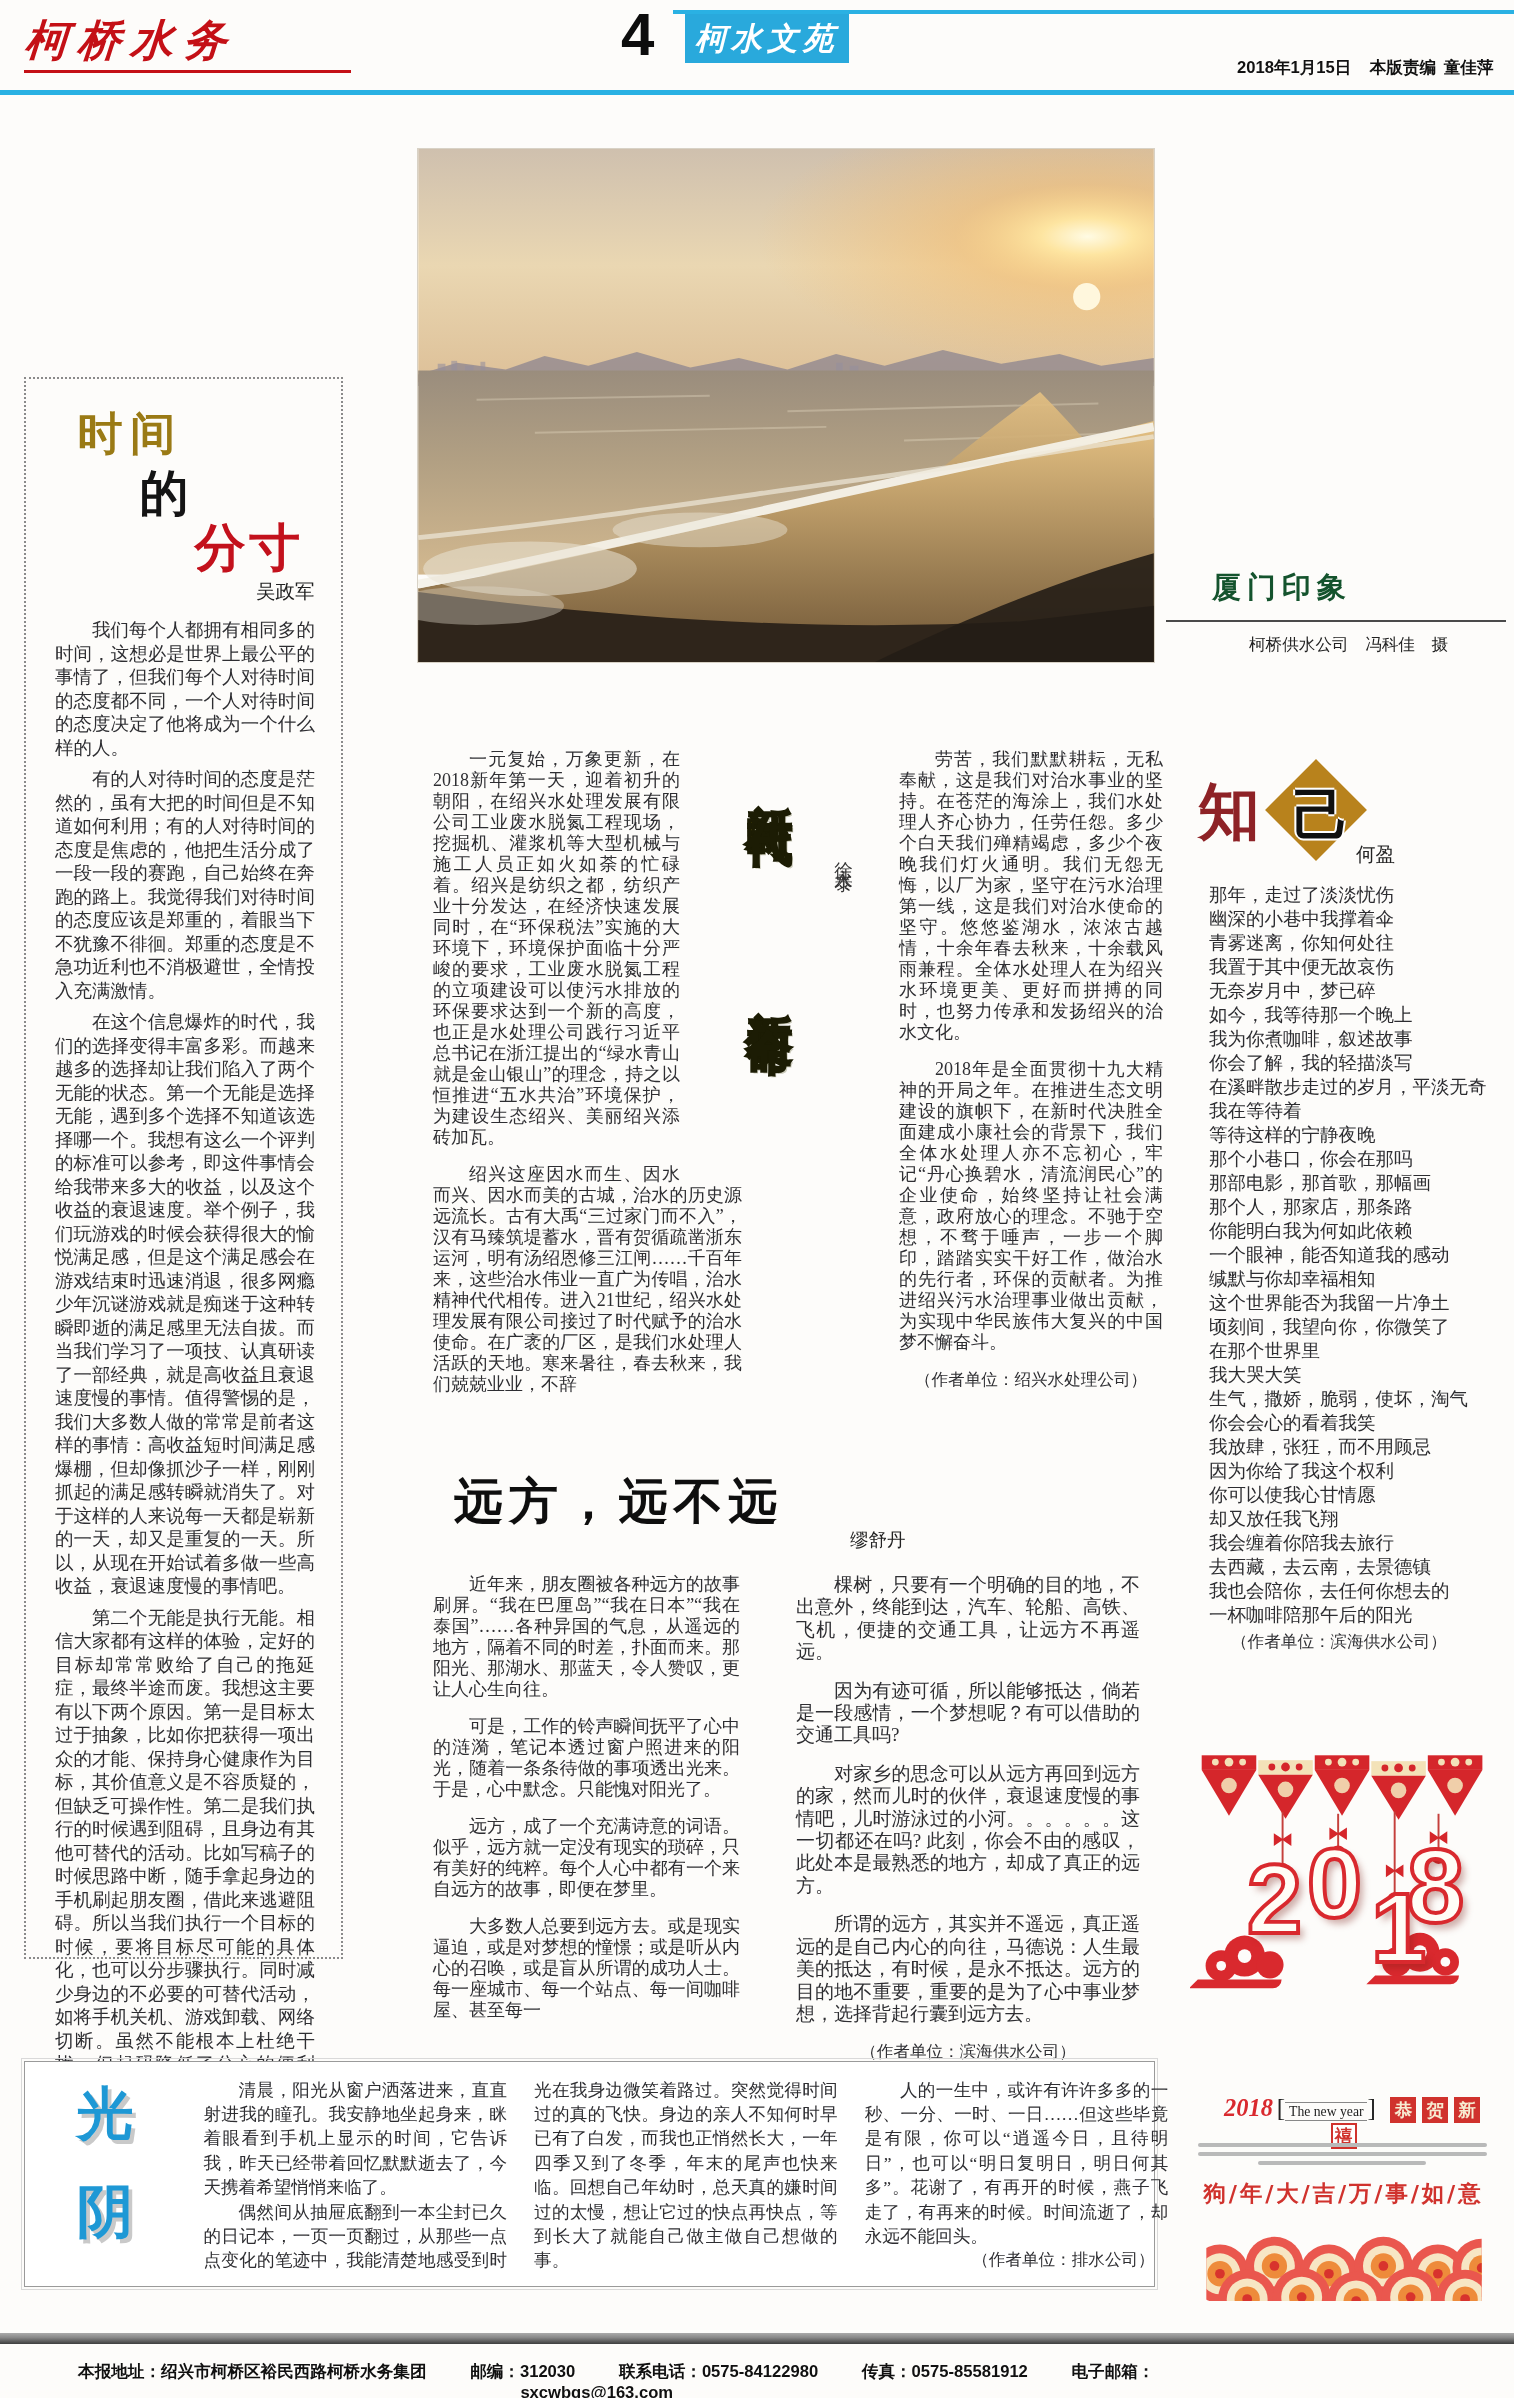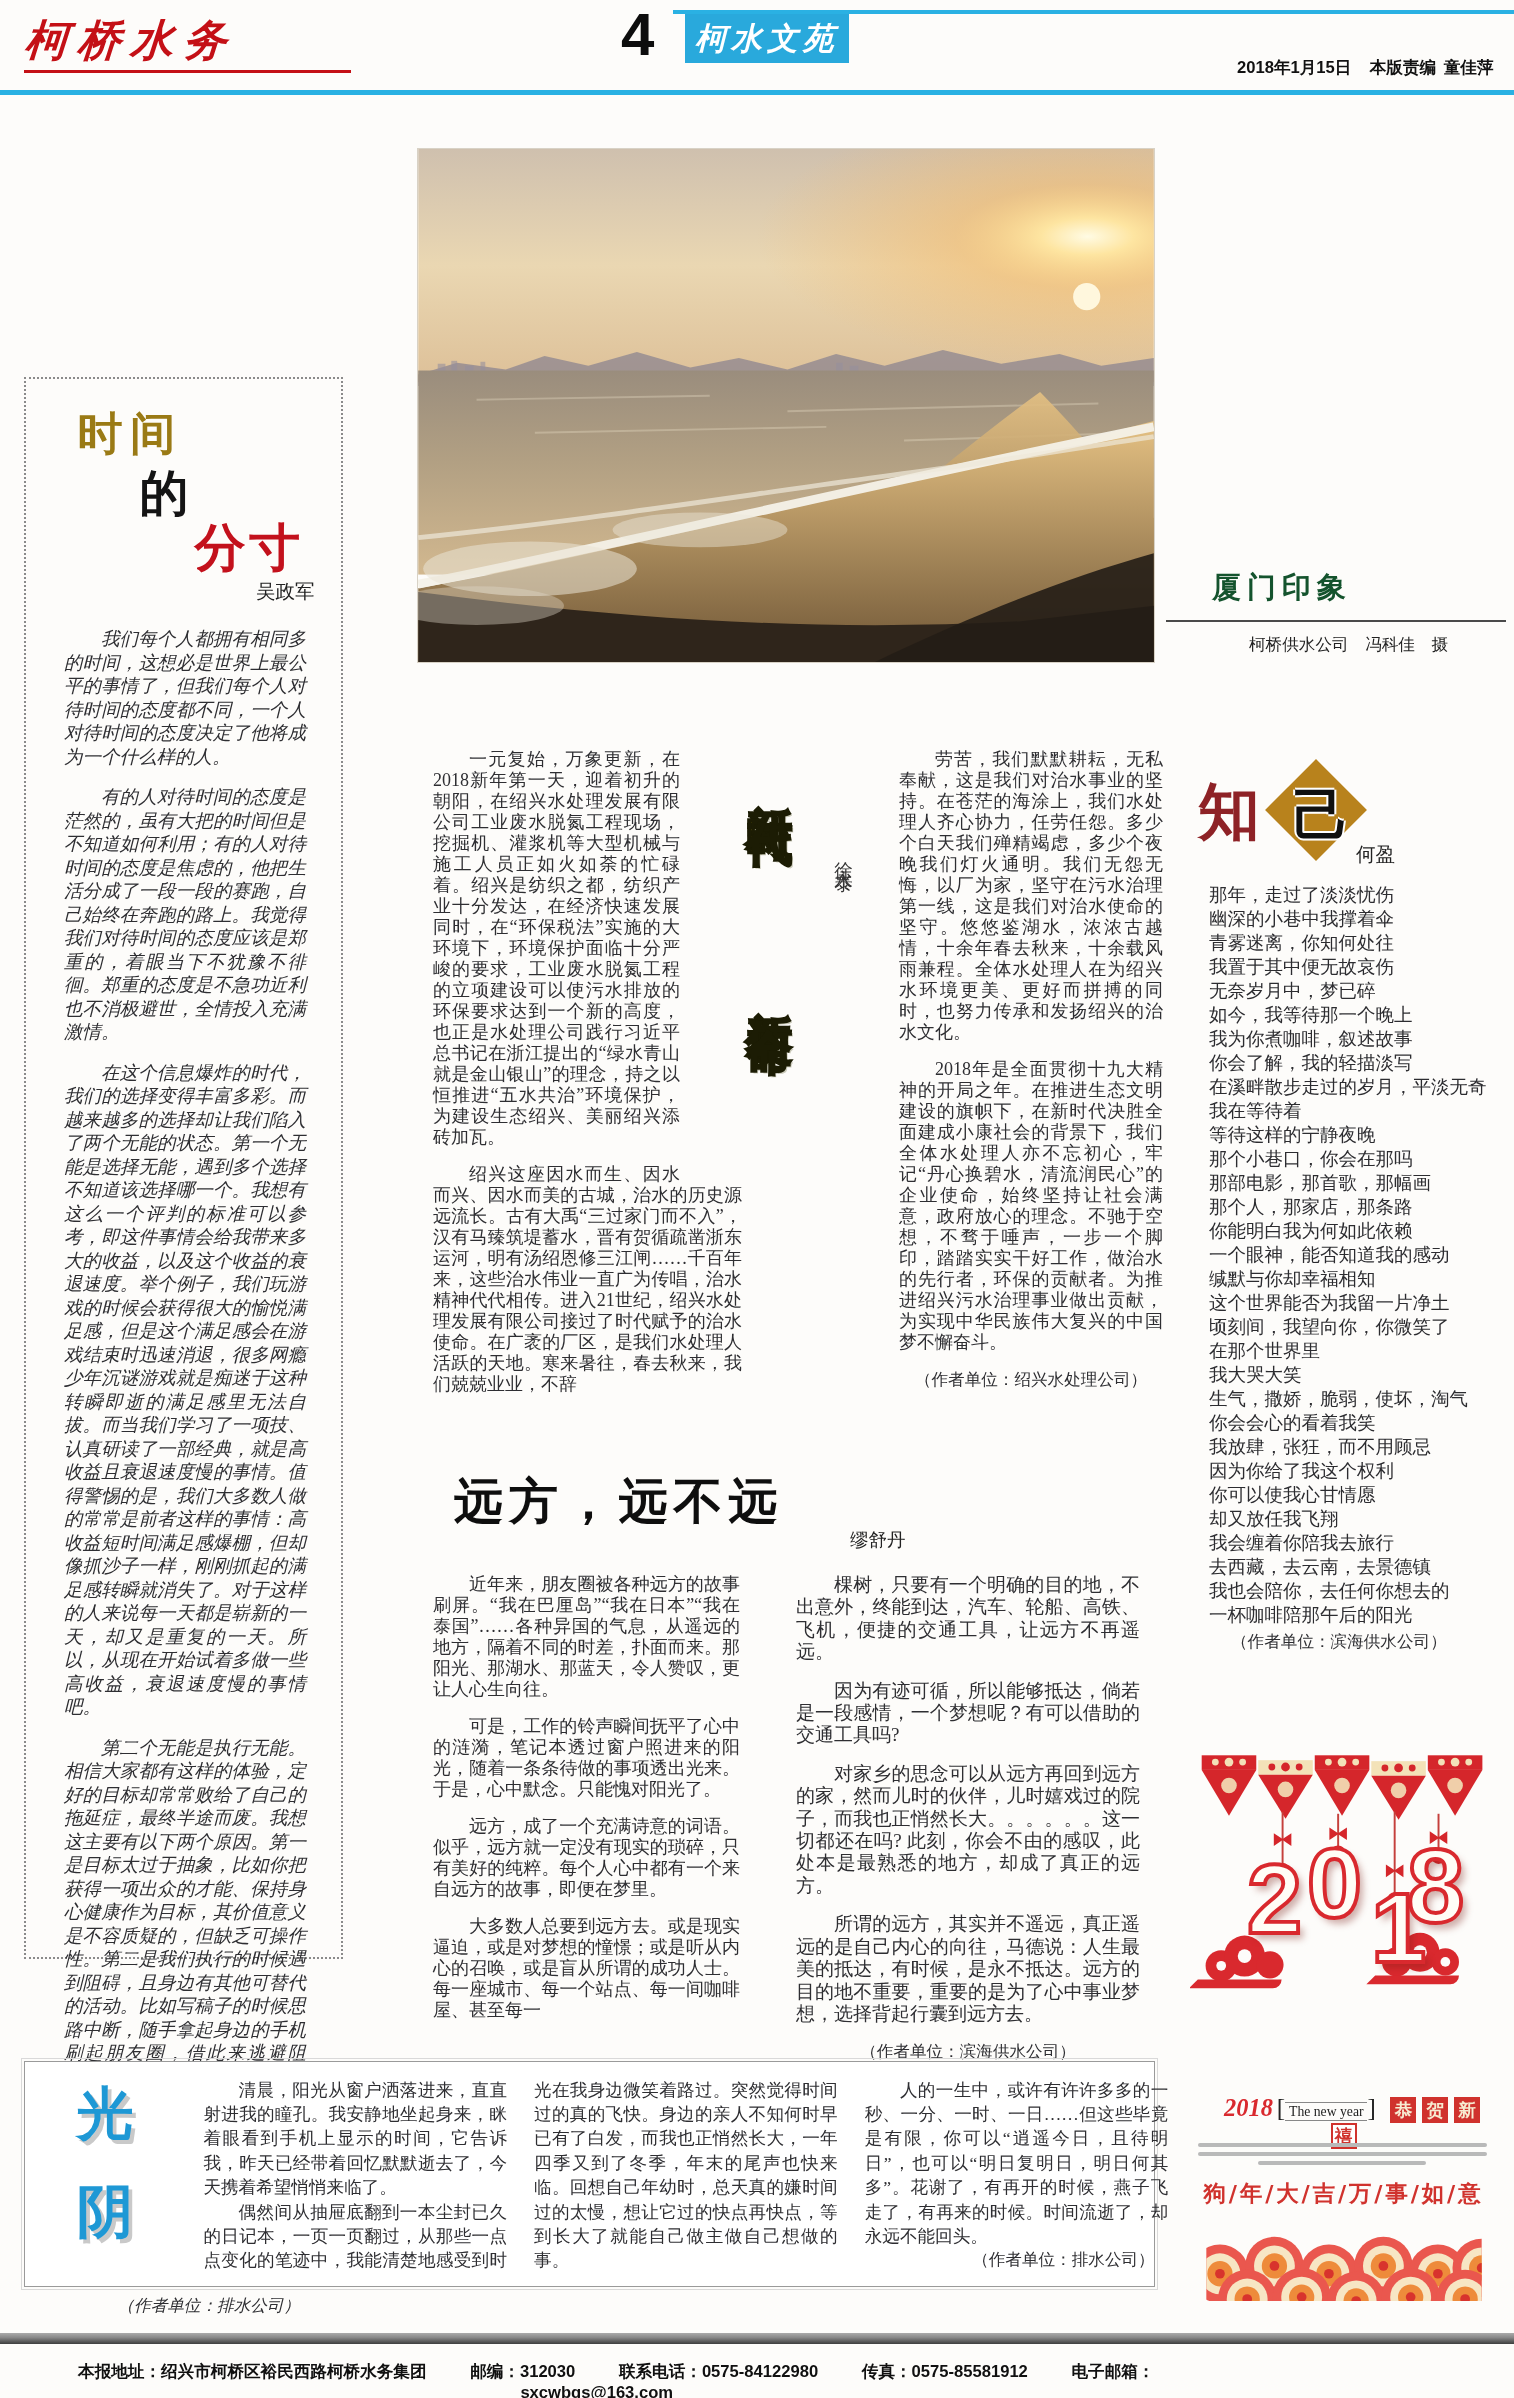--- a/index.html
+++ b/index.html
@@ -20,21 +20,21 @@
                  font-size:31px; letter-spacing:4.9px; text-align:center; line-height:49px; }
   .dateline { font-size:16.6px; font-weight:600; color:#111; }
 
   
   .leftbox { width:319px; height:1582px; border:2px dotted #8a8a8a; background:#fdfcfa; }
   .lt1 { font-size:45px; font-weight:700; letter-spacing:7.8px; color:#9a7a15; }
   .lt2 { font-size:49px; font-weight:900; color:#141414; }
   .lt3 { font-size:51px; font-weight:900; letter-spacing:3.9px; color:#c3111c; }
   .author { font-size:19.5px; color:#222; }
   .leftbody { width:276px; font-size:18.5px; line-height:23.5px; }
-  .leftbody p { margin:17px;font-style:italic; }
+  .leftbody p { margin:8px; }
   .byline { font-size:16.6px; }
 
   
   .art { font-size:18px; line-height:21px; }
   .art p { margin:16px; }
 
   
   .vtitle { writing-mode:vertical-rl; text-orientation:upright; font-family:"Liberation Sans","DejaVu Sans",sans-serif;
             font-weight:900; font-size:46px; letter-spacing:8.8px; color:#ffe30a;
             -webkit-text-stroke:2.4px #1c1c04; text-shadow:2px 2px 0 rgba(60,60,0,.25); }
@@ -184,21 +184,21 @@
   <div class="abs author kai" style="left:850px; top:1527px; font-size:18.5px;">缪舒丹</div>
   <div class="abs art jt bodytext" style="left:417px; top:1558px; width:339px;">
     <p>近年来，朋友圈被各种远方的故事刷屏。“我在巴厘岛”“我在日本”“我在泰国”……各种异国的气息，从遥远的地方，隔着不同的时差，扑面而来。那阳光、那湖水、那蓝天，令人赞叹，更让人心生向往。</p>
     <p>可是，工作的铃声瞬间抚平了心中的涟漪，笔记本透过窗户照进来的阳光，随着一条条待做的事项透出光来。于是，心中默念。只能愧对阳光了。</p>
     <p>远方，成了一个充满诗意的词语。似乎，远方就一定没有现实的琐碎，只有美好的纯粹。每个人心中都有一个来自远方的故事，即便在梦里。</p>
     <p>大多数人总要到远方去。或是现实逼迫，或是对梦想的憧憬；或是听从内心的召唤，或是盲从所谓的成功人士。每一座城市、每一个站点、每一间咖啡屋、甚至每一</p>
   </div>
   <div class="abs art jt bodytext" style="left:780px; top:1558px; width:376px; font-size:19px; line-height:22.4px;">
     <p>棵树，只要有一个明确的目的地，不出意外，终能到达，汽车、轮船、高铁、飞机，便捷的交通工具，让远方不再遥远。</p>
     <p>因为有迹可循，所以能够抵达，倘若是一段感情，一个梦想呢？有可以借助的交通工具吗?</p>
-    <p>对家乡的思念可以从远方再回到远方的家，然而儿时的伙伴，儿时嬉戏过的院子，而我也正悄然长大。。。。。。这一切都还在吗? 此刻，你会不由的感叹，此处本是最熟悉的地方，却成了真正的远方。</p>
+    <p>对家乡的思念可以从远方再回到远方的家，然而儿时的伙伴，衰退速度慢的事情吧，儿时游泳过的小河。。。。。。这一切都还在吗? 此刻，你会不由的感叹，此处本是最熟悉的地方，却成了真正的远方。</p>
     <p>所谓的远方，其实并不遥远，真正遥远的是自己内心的向往，马德说：人生最美的抵达，有时候，是永不抵达。远方的目的地不重要，重要的是为了心中事业梦想，选择背起行囊到远方去。</p>
     <p class="byline kai" style="text-align:center; text-indent:0;">（作者单位：滨海供水公司）</p>
   </div>
 
   <div class="abs zhi" style="left:1198px; top:770px;">知</div>
   <div class="abs ji-diamond" style="left:1280px; top:774px;"></div>
   <div class="abs ji" style="left:1293px; top:778px;">己</div>
   <div class="abs author kai" style="left:1356px; top:841px;">何盈</div>
   <div class="abs poem kai" style="left:1209px; top:883px; width:302px;">那年，走过了淡淡忧伤
 幽深的小巷中我撑着伞

